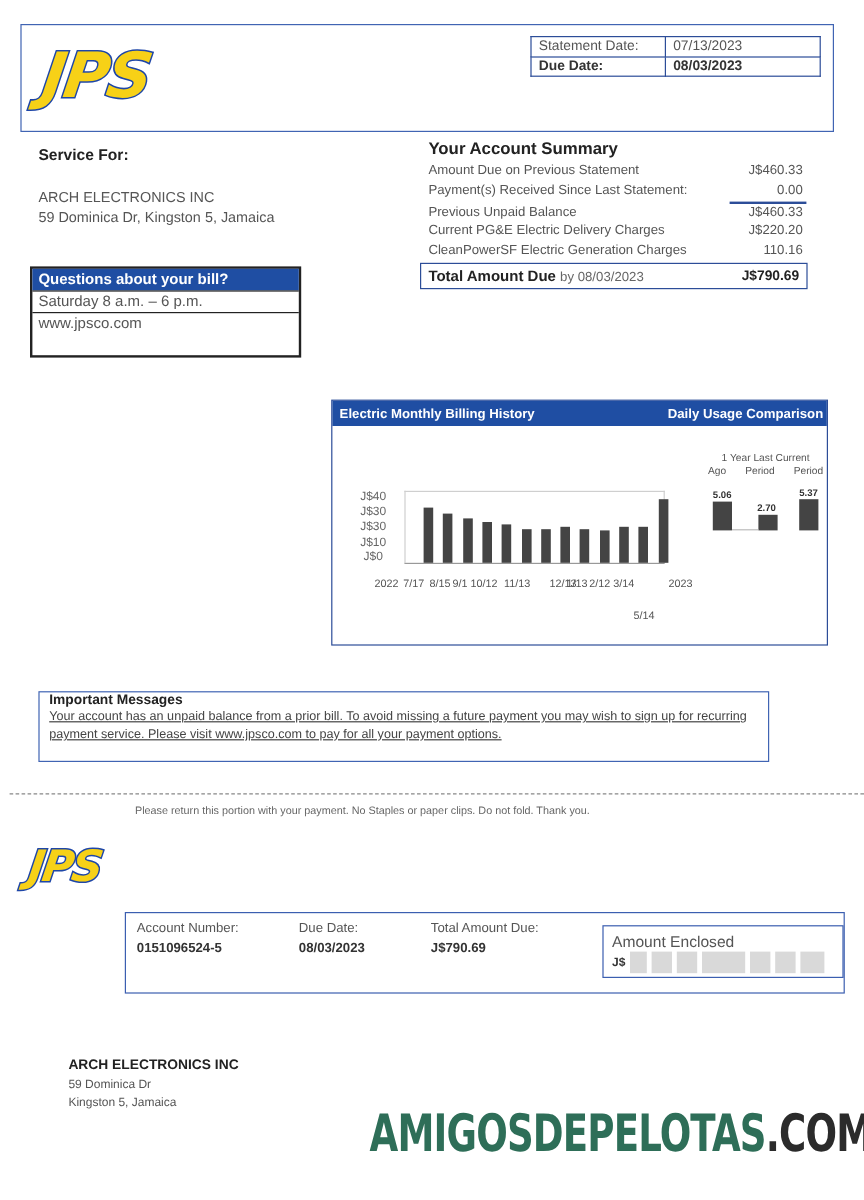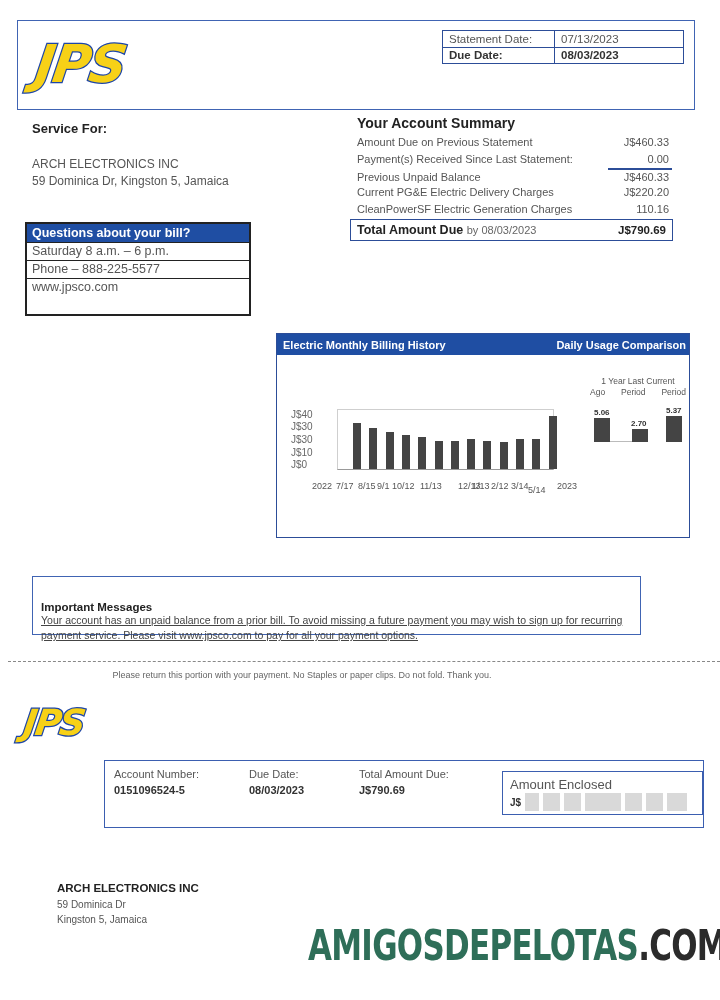--- a/index.html
+++ b/index.html
@@ -36,29 +36,29 @@
                display: flex; justify-content: space-between; align-items: center; padding: 0 6px; }
   .total-box .lbl { font-size: 12.5px; font-weight: bold; color: #222; }
   .total-box .by { font-size: 11px; font-weight: normal; color: #666; }
   .total-box .amt { font-size: 11.5px; font-weight: bold; color: #222; }
 
   
   .chart-box { left: 276px; top: 333px; width: 414px; height: 205px; border: 1.5px solid #2c4d98; }
   .chart-head { height: 21px; background: #1f4ea3; color: #fff; font-size: 11px; font-weight: bold;
                 display: flex; justify-content: space-between; align-items: center; padding: 0 3px 0 6px; }
   .plot { left: 337px; top: 409px; width: 217px; height: 61px; border: 1px solid #cfcfcf; border-bottom: 1px solid #999; }
-  .ytick { font-size: 10px; color: #666; text-align: left; width: 40px; }
+  .ytick { font-size: 10px; color: #666; text-align: center; width: 40px; }
   .bar { background: #444; position: absolute; bottom: 0; width: 8px; }
   .xlab { font-size: 9px; color: #555; white-space: nowrap; }
   .daily-hd { font-size: 8.5px; color: #555; text-align: center; line-height: 10px; }
   .dbar { background: #444; position: absolute; }
   .dval { font-size: 8px; color: #333; font-weight: bold; position: absolute; }
 
   
-  .msg-box { left: 32px; top: 576px; width: 609px; height: 59px; border: 1.5px solid #4064b3; padding: 24px 8px; }
+  .msg-box { left: 32px; top: 576px; width: 609px; height: 59px; border: 1.5px solid #4064b3; padding: 1px 8px; }
   .msg-title { font-size: 11.5px; font-weight: bold; color: #222; }
   .msg-body { font-size: 10.5px; color: #444; line-height: 15px; text-decoration: underline; }
 
   .dash { left: 8px; top: 661px; width: 712px; border-top: 1.5px dashed #888; }
   .return-note { left: 0; top: 670px; width: 604px; text-align: center; font-size: 9px; color: #666; }
 
   .remit-box { left: 104px; top: 760px; width: 600px; height: 68px; border: 1.5px solid #3b5eb0; }
   .rm-lbl { font-size: 11px; color: #555; }
   .rm-val { font-size: 11px; font-weight: bold; color: #333; }
   .enc-box { left: 502px; top: 771px; width: 201px; height: 44px; border: 1.5px solid #3b5eb0; padding: 5px 7px; }
@@ -94,21 +94,20 @@
 </tbody>
   </table>
 
 <div class="abs service-title">Service For:</div>
 <div class="abs svc-line" style="top:157px;">ARCH ELECTRONICS INC</div>
 <div class="abs svc-line" style="top:174px;">59 Dominica Dr, Kingston 5, Jamaica</div>
 
 <div class="abs q-box">
   <div class="q-head">Questions about your bill?</div>
   <div class="q-row">Saturday 8 a.m. – 6 p.m.</div>
-  <div class="q-row">Phone –  888-225-5577</div>
   <div class="q-row last">www.jpsco.com</div>
 </div>
 
 <div class="abs sum-title">Your Account  Summary</div>
 <div class="abs sum-row" style="top:136px;">
   <span>Amount Due on Previous Statement</span>
   <span>J$460.33</span>
 </div>
 <div class="abs sum-row" style="top:153px;">
   <span>Payment(s) Received Since Last Statement:</span>
@@ -167,21 +166,21 @@
 <div class="abs xlab" style="left:312px; top:481px;">2022</div>
 <div class="abs xlab" style="left:336px; top:481px;">7/17</div>
 <div class="abs xlab" style="left:358px; top:481px;">8/15</div>
 <div class="abs xlab" style="left:377px; top:481px;">9/1</div>
 <div class="abs xlab" style="left:392px; top:481px;">10/12</div>
 <div class="abs xlab" style="left:420px; top:481px;">11/13</div>
 <div class="abs xlab" style="left:458px; top:481px;">12/13</div>
 <div class="abs xlab" style="left:472px; top:481px;">1/13</div>
 <div class="abs xlab" style="left:491px; top:481px;">2/12</div>
 <div class="abs xlab" style="left:511px; top:481px;">3/14</div>
-<div class="abs xlab" style="left:528px; top:485px;">5/14</div>
+<div class="abs xlab" style="left:528px; top:508px;">5/14</div>
 <div class="abs xlab" style="left:557px; top:481px;">2023</div>
 
 <div class="abs daily-hd" style="left:590px; top:376px; width:96px;">
   <span>1</span>
   <span>Year</span>
   <span>Last</span>
   <span>Current</span>
 </div>
 <div class="abs daily-hd" style="left:590px; top:387px; width:96px; display:flex; justify-content:space-between;">
   <span>Ago</span>

